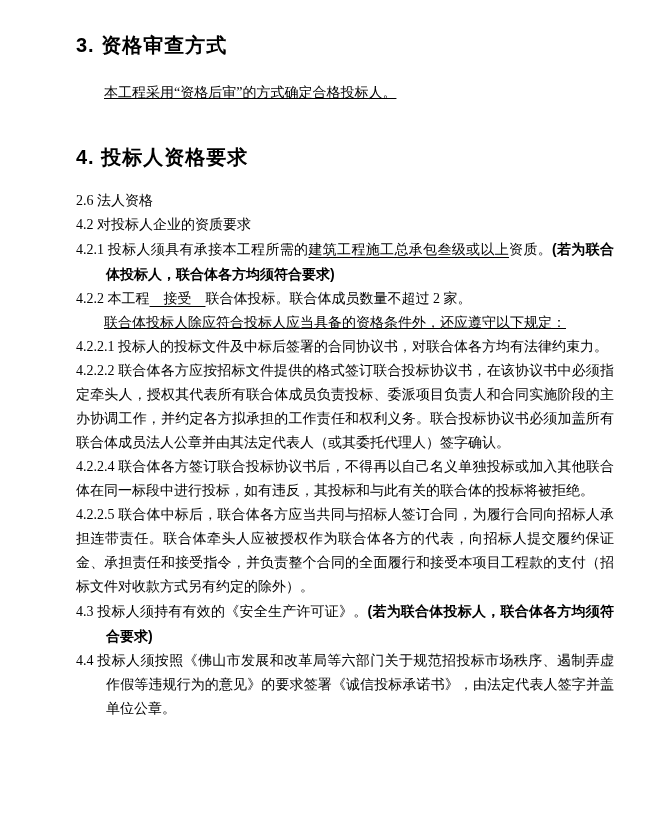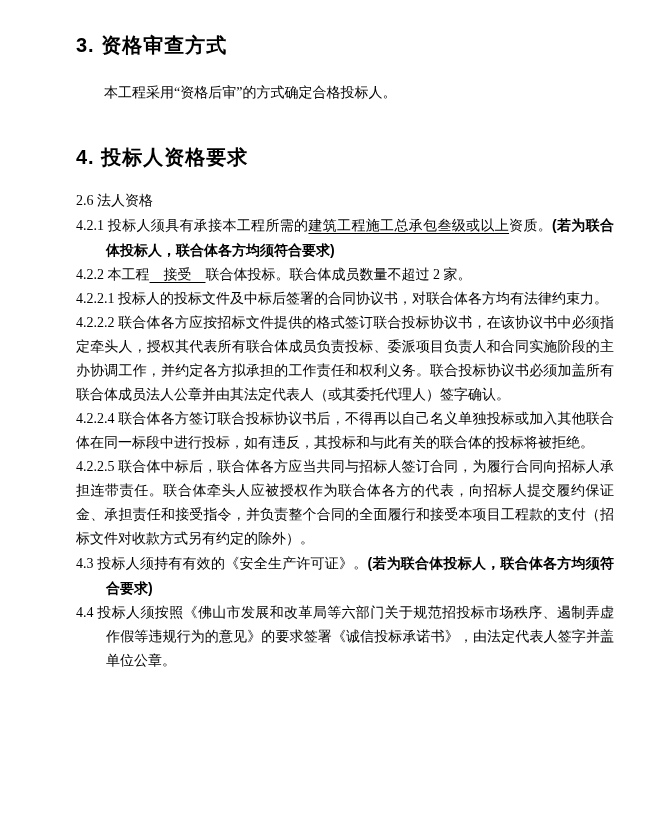--- a/index.html
+++ b/index.html
@@ -34,21 +34,21 @@
   .h.gap {
     margin-top: 38px;
     margin-bottom: 18px;
   }
   
   .p {
     text-align: justify;
     margin: 0;
   }
   
-  .p.ind  { text-indent: 2em; }
+  .p.ind  { text-indent: 2em; text-decoration: underline; }
   
   .p.blk  { margin-left: 2.15em; }
   
   .p.hang { padding-left: 2.15em; text-indent: -2.15em; }
   
   .b {
     font-weight: 700;
     font-family: "Liberation Sans", "DejaVu Sans", sans-serif;
   }
   
@@ -59,22 +59,24 @@
 </style>
 </head>
 <body>
 
 <div class="page">
   <div id="doc">
       <div class="h"><span>3. 资格审查方式</span></div>
       <div class="p ind"><span>本工程采用“资格后审”的方式确定合格投标人。</span></div>
       <div class="h gap"><span>4. 投标人资格要求</span></div>
       <div class="p hang"><span>2.6 法人资格</span></div>
+      <div class="p hang"><span>4.2 对投标人企业的资质要求</span></div>
       <div class="p hang"><span>4.2.1 投标人须具有承接本工程所需的</span><span class="u">建筑工程施工总承包叁级或以上</span><span>资质。</span><span class="b">(若为联合体投标人，联合体各方均须符合要求)</span></div>
       <div class="p hang"><span>4.2.2 本工程</span><span class="u">　接受　</span><span>联合体投标。联合体成员数量不超过 2 家。</span></div>
+      <div class="p ind"><span>联合体投标人除应符合投标人应当具备的资格条件外，还应遵守以下规定：</span></div>
       <div class="p"><span>4.2.2.1 投标人的投标文件及中标后签署的合同协议书，对联合体各方均有法律约束力。</span></div>
       <div class="p"><span>4.2.2.2 联合体各方应按招标文件提供的格式签订联合投标协议书，在该协议书中必须指定牵头人，授权其代表所有联合体成员负责投标、委派项目负责人和合同实施阶段的主办协调工作，并约定各方拟承担的工作责任和权利义务。联合投标协议书必须加盖所有联合体成员法人公章并由其法定代表人（或其委托代理人）签字确认。</span></div>
       <div class="p"><span>4.2.2.4 联合体各方签订联合投标协议书后，不得再以自己名义单独投标或加入其他联合体在同一标段中进行投标，如有违反，其投标和与此有关的联合体的投标将被拒绝。</span></div>
       <div class="p"><span>4.2.2.5 联合体中标后，联合体各方应当共同与招标人签订合同，为履行合同向招标人承担连带责任。联合体牵头人应被授权作为联合体各方的代表，向招标人提交履约保证金、承担责任和接受指令，并负责整个合同的全面履行和接受本项目工程款的支付（招标文件对收款方式另有约定的除外）。</span></div>
       <div class="p hang"><span>4.3 投标人须持有有效的《安全生产许可证》。</span><span class="b">(若为联合体投标人，联合体各方均须符合要求)</span></div>
       <div class="p hang"><span>4.4 投标人须按照《佛山市发展和改革局等六部门关于规范招投标市场秩序、遏制弄虚作假等违规行为的意见》的要求签署《诚信投标承诺书》，由法定代表人签字并盖单位公章。</span></div>
     </div>
 </div>
 
 </body></html>

